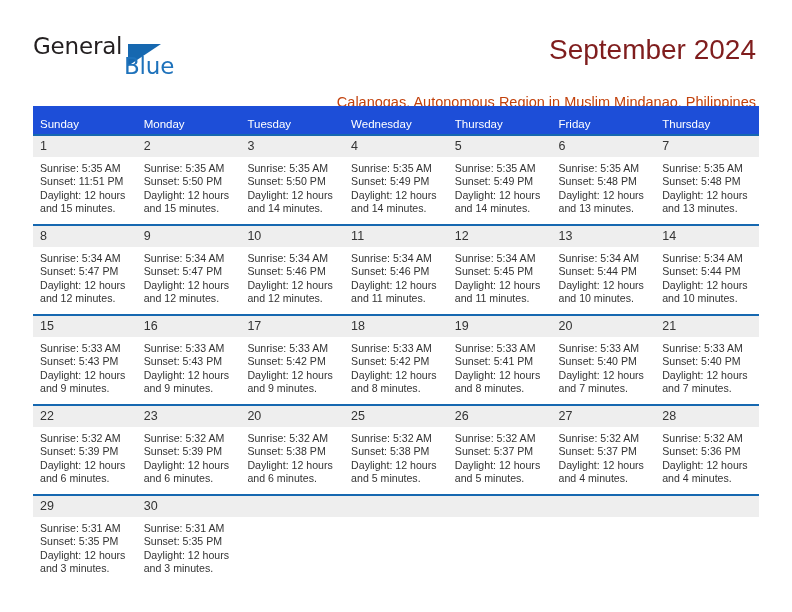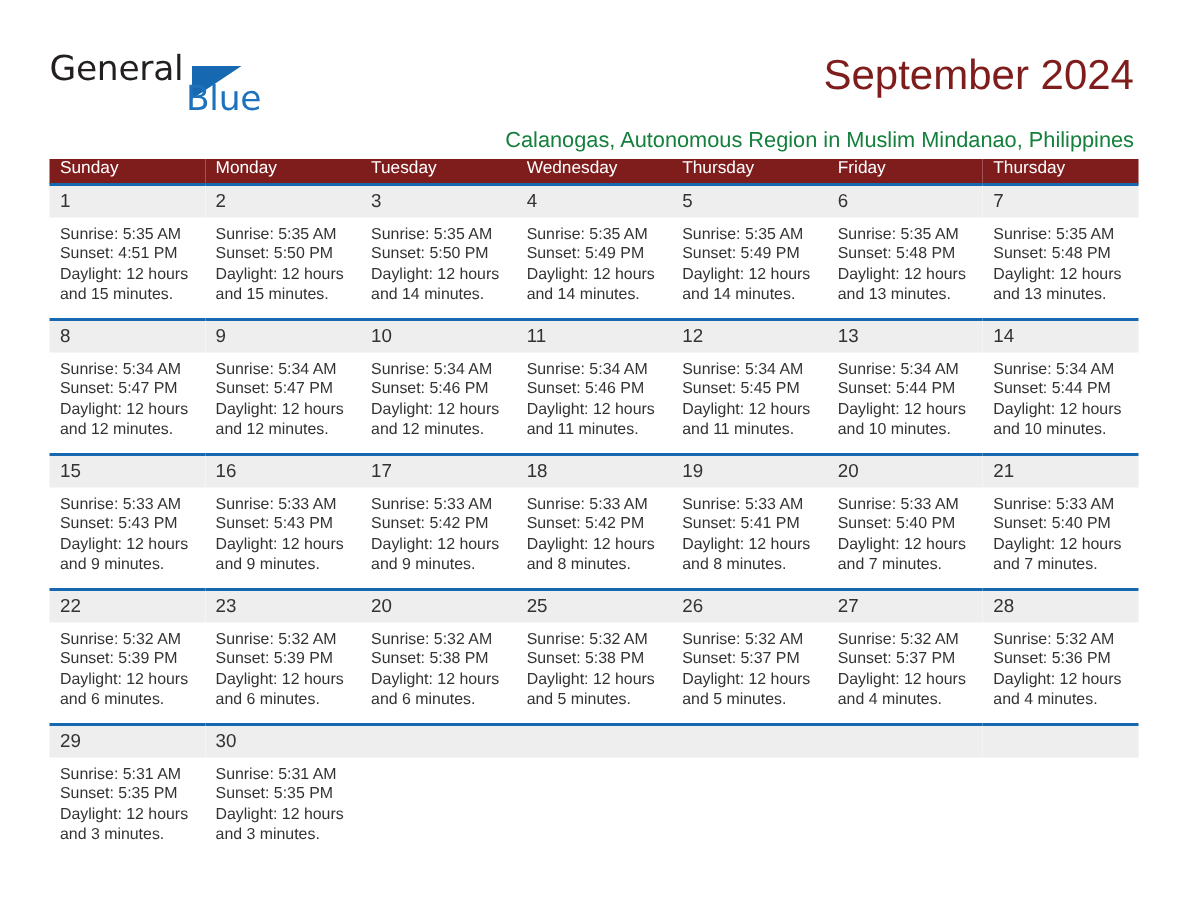--- a/index.html
+++ b/index.html
@@ -73,44 +73,44 @@
     top: 33px;
     font-size: 28px;
     color: #7f1d1d;
     line-height: 34px;
     white-space: nowrap;
     text-align: right;
   }
   .subtitle {
     position: absolute;
     right: 36px;
-    top: 84px;
+    top: 92px;
     font-size: 14.5px;
-    color: #15803d;
+    color: #c2410c;
     line-height: 20px;
     white-space: nowrap;
     text-align: right;
   }
 
   
   .calendar {
     position: absolute;
     left: 33px;
     top: 106px;
     width: 726px;
     border-collapse: collapse;
     table-layout: fixed;
   }
   .calendar th {
-    background: #7f1d1d;
+    background: #1d4ed8;
     color: #ffffff;
     font-size: 11.5px;
     font-weight: normal;
     text-align: left;
-    padding: 0 0 4px 7px;
+    padding: 12px 0 4px 7px;
     height: 12px;
     border: none;
   }
   .calendar td {
     vertical-align: top;
     padding: 0;
     border: none;
     border-top: 2px solid #1668b0;
     height: 88px;
     width: 103.7px;
@@ -172,21 +172,21 @@
         <th>Thursday</th>
       </tr>
     </thead>
     <tbody>
 
       <tr class="week-row">
         <td>
           <span class="daynum">1</span>
           <div class="cellbody">
             <div>Sunrise: 5:35 AM</div>
-            <div>Sunset: 4:51 PM</div>
+            <div>Sunset: 11:51 PM</div>
             <div>Daylight: 12 hours</div>
             <div>and 15 minutes.</div>
           </div>
         </td>
         <td>
           <span class="daynum">2</span>
           <div class="cellbody">
             <div>Sunrise: 5:35 AM</div>
             <div>Sunset: 5:50 PM</div>
             <div>Daylight: 12 hours</div>

